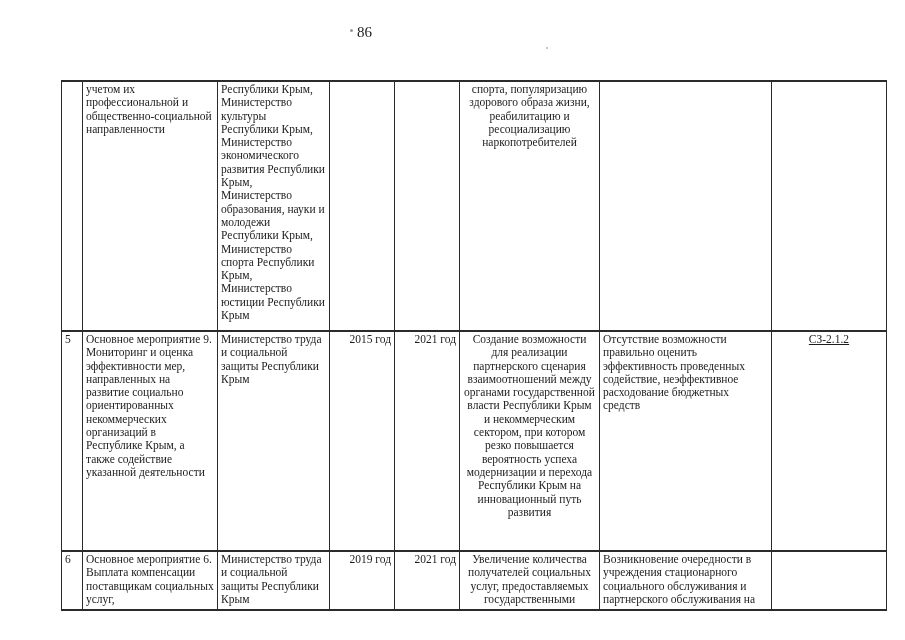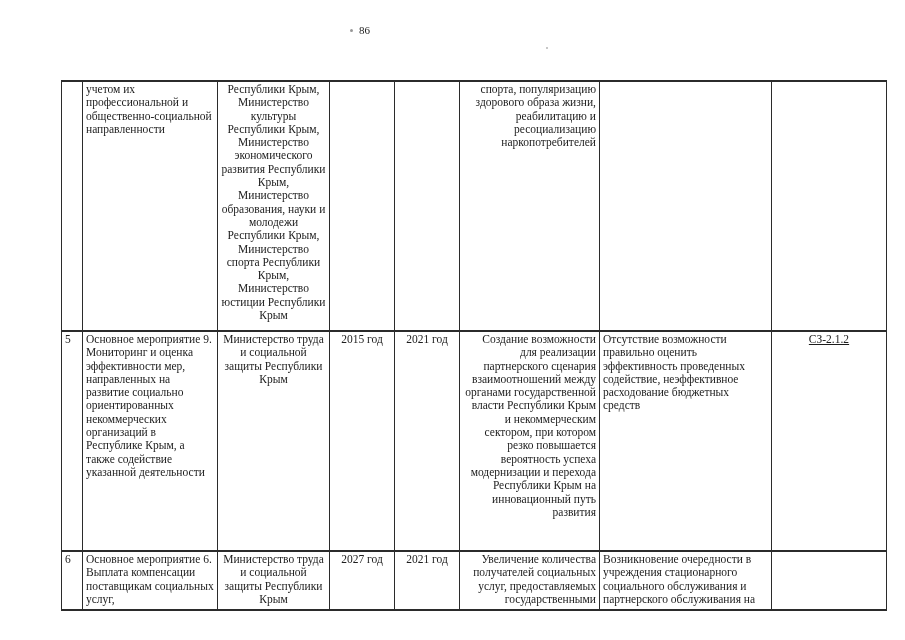--- a/index.html
+++ b/index.html
@@ -12,21 +12,21 @@
     position: relative;
     width: 905px; height: 640px;
     background: #ffffff;
     overflow: hidden;
     color: #1c1c1c;
   }
   .page-number {
     position: absolute;
     top: 24px; left: 0; width: 729px;
     text-align: center;
-    font-size: 11px;
+    font-size: 15px;
     color: #1c1c1c;
   }
   .speck {
     position: absolute;
     width: 3px; height: 3px;
     border-radius: 50%;
     background: #6b6b6b;
     opacity: 0.7;
   }
   .speck.s1 { left: 350px; top: 29px; }
@@ -53,23 +53,23 @@
     vertical-align: top;
     padding: 1px 3px 0 3px;
     overflow: hidden;
     word-wrap: break-word;
   }
   tr.r0 { height: 250px; }
   tr.r1 { height: 220px; }
   tr.r2 { height: 59px; }
   td.c-num   { text-align: left; padding-left: 4px; }
   td.c-act   { text-align: left; margin-top: 10px; }
-  td.c-exec  { text-align: center; }
-  td.c-date  { text-align: center; }
-  td.c-res   { text-align: right; }
+  td.c-exec  { text-align: left; }
+  td.c-date  { text-align: right; }
+  td.c-res   { text-align: center; }
   td.c-risk  { text-align: left; }
   td.c-link  { text-align: center; text-decoration: underline; }
 </style>
 </head>
 <body>
 
 <div class="page">
 
   <div class="page-number">86</div>
 
@@ -106,21 +106,21 @@
           <td class="c-date">2015 год</td>
           <td class="c-date">2021 год</td>
           <td class="c-res">Создание возможности для реализации партнерского сценария взаимоотношений между органами государственной власти Республики Крым и некоммерческим сектором, при котором резко повышается вероятность успеха модернизации и перехода Республики Крым на инновационный путь развития</td>
           <td class="c-risk">Отсутствие возможности правильно оценить эффективность проведенных содействие, неэффективное расходование бюджетных средств</td>
           <td class="c-link">СЗ-2.1.2</td>
         </tr>
         <tr class="r2">
           <td class="c-num">6</td>
           <td class="c-act">Основное мероприятие 6. Выплата компенсации поставщикам социальных услуг,</td>
           <td class="c-exec">Министерство труда и социальной защиты Республики Крым</td>
-          <td class="c-date">2027 год</td>
+          <td class="c-date">2019 год</td>
           <td class="c-date">2021 год</td>
           <td class="c-res">Увеличение количества получателей социальных услуг, предоставляемых государственными</td>
           <td class="c-risk">Возникновение очередности в учреждения стационарного социального обслуживания и партнерского обслуживания на</td>
           <td class="c-link"></td>
         </tr>
       </tbody>
     </table>
   </div>
 
 </div>

